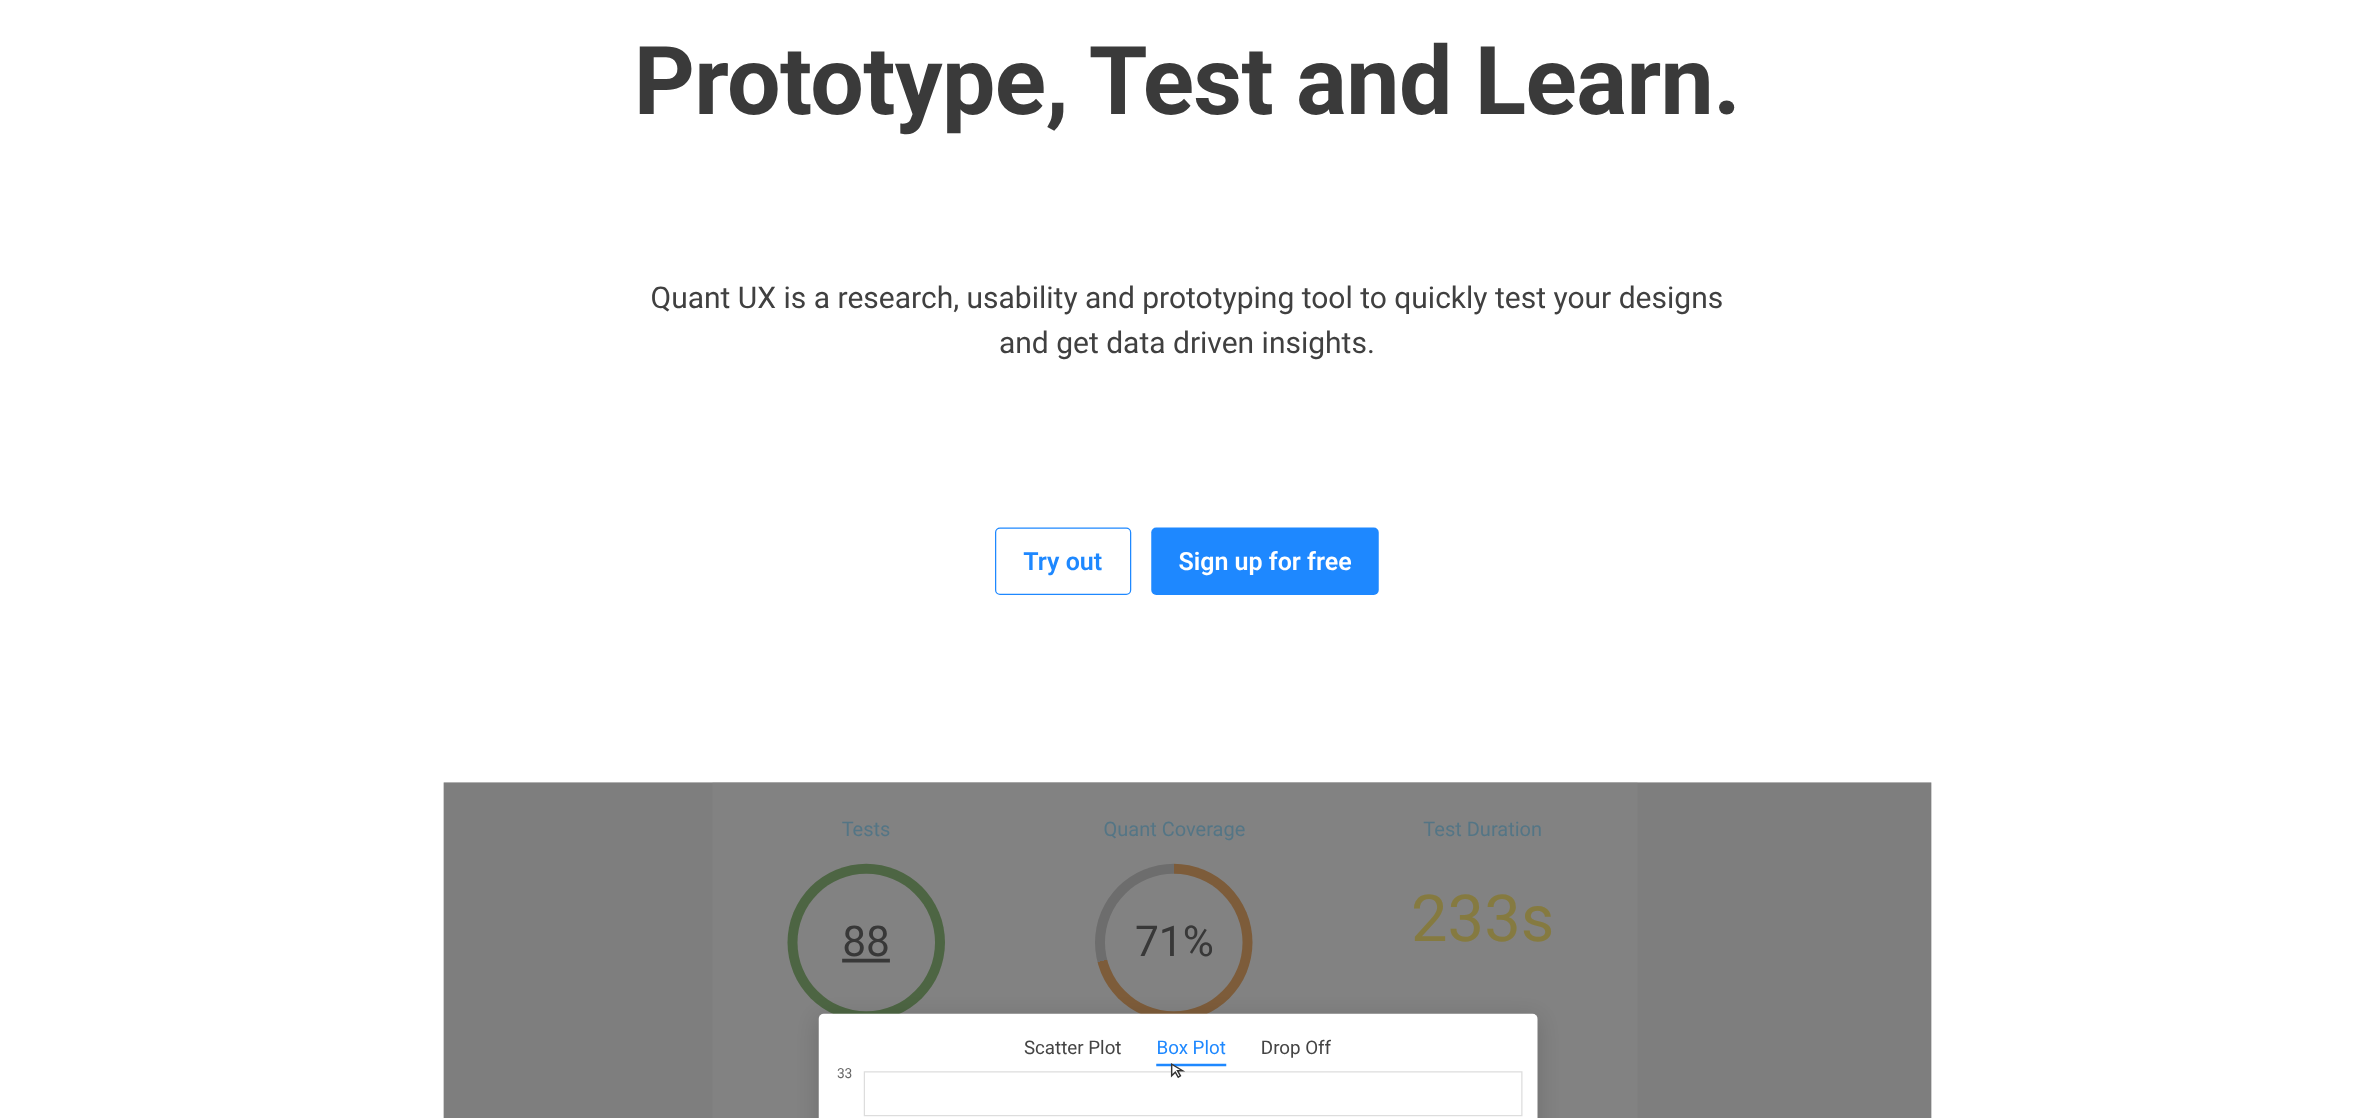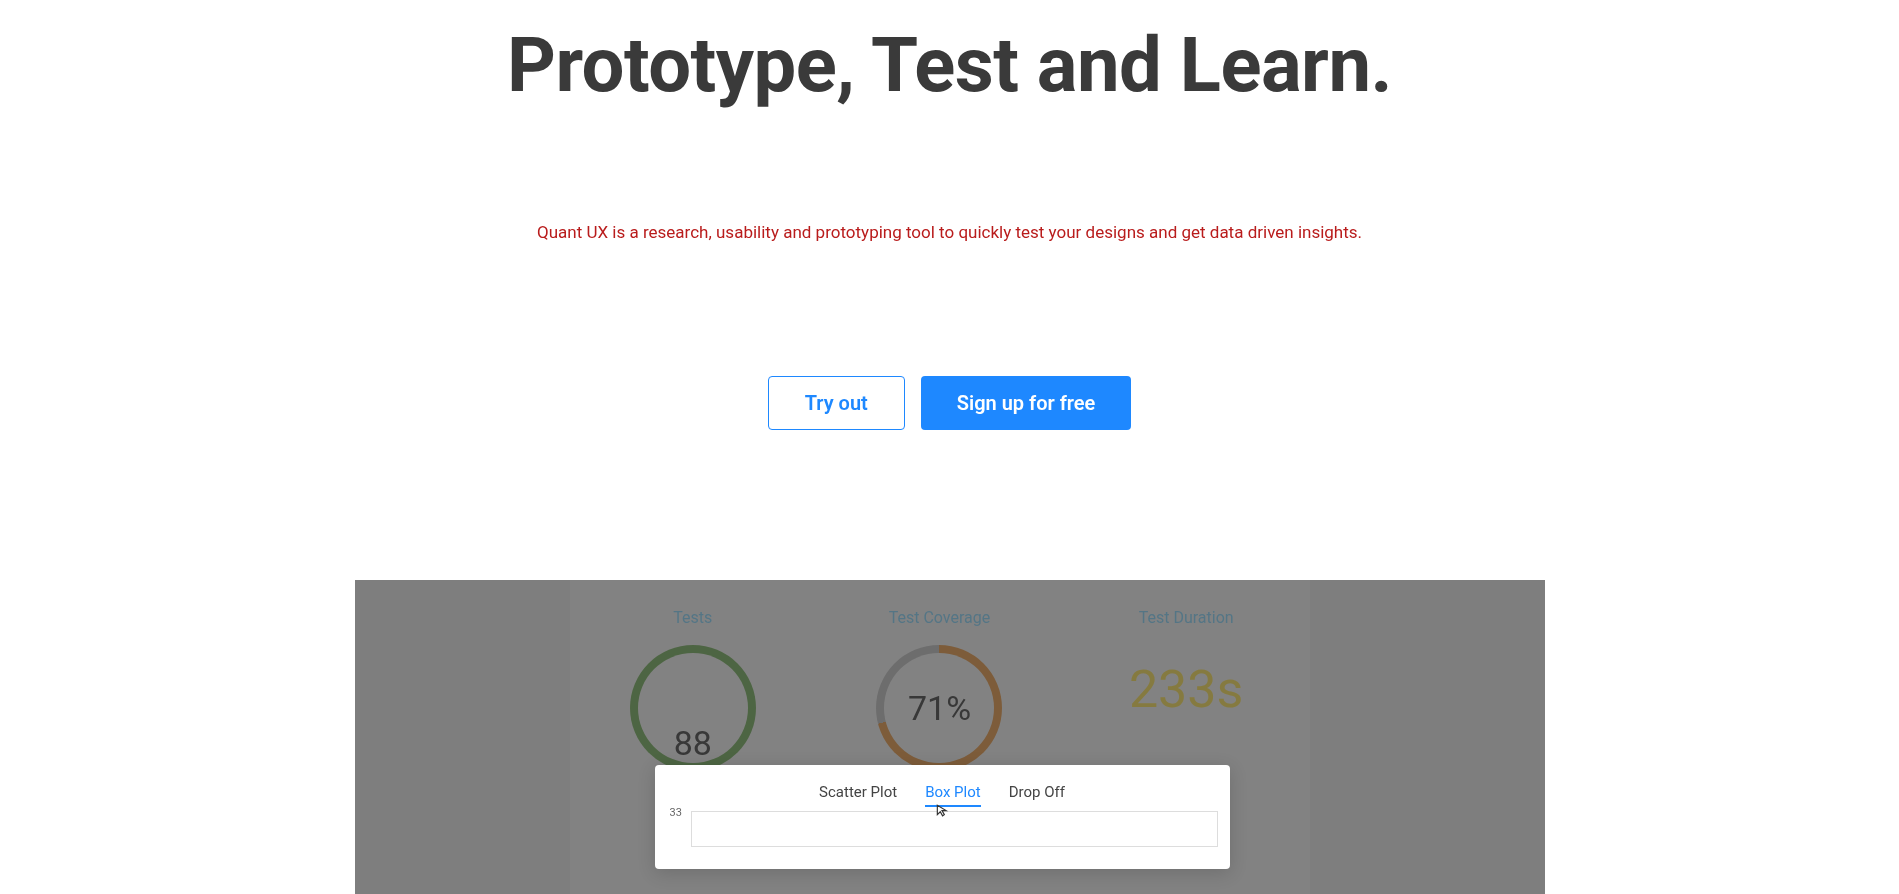--- a/index.html
+++ b/index.html
@@ -14,36 +14,36 @@
     padding-top: 20px;
   }
   .hero-title {
     font-size: 76px;
     font-weight: 700;
     color: #3a3a3a;
     letter-spacing: -0.5px;
     margin-bottom: 110px;
   }
   .hero-sub {
-    font-size: 17px;
-    color: #b91c1c;
+    font-size: 24px;
+    color: #404040;
     line-height: 1.5;
     margin: 0 auto 130px auto;
     max-width: 900px;
   }
   .cta-row {
     display: flex;
     justify-content: center;
     gap: 16px;
     margin-bottom: 150px;
   }
   .btn {
     font-size: 20px;
     font-weight: 600;
-    padding: 14px 36px;
+    padding: 14px 22px;
     border-radius: 4px;
     cursor: pointer;
     border: none;
     font-family: inherit;
   }
   .btn-outline {
     background: #fff;
     color: #1e88ff;
     border: 1px solid #1e88ff;
   }
@@ -203,27 +203,27 @@
 <div class="dashboard-preview">
   <div class="dashboard-bg"></div>
   <div class="dashboard-sidebar"></div>
   <div class="dashboard-right"></div>
 
   <div class="dash-content">
     <div class="stats-row">
       <div class="stat">
         <div class="stat-label">Tests</div>
         <div class="ring" style="background:conic-gradient(#6aa84f 0% 100%, #bdbdbd 0);">
-          <div style="position:absolute;inset:8px;background:#f5f5f5;border-radius:50%;display:flex;align-items:flex-end;justify-content:center;">
+          <div style="position:absolute;inset:8px;background:#f5f5f5;border-radius:50%;display:flex;align-items:center;justify-content:center;text-decoration:underline;">
             <span>88</span>
           </div>
         </div>
       </div>
       <div class="stat">
-        <div class="stat-label">Test Coverage</div>
+        <div class="stat-label">Quant Coverage</div>
         <div class="ring" style="background:conic-gradient(#e69138 0% 71%, #bdbdbd 0);text-decoration:underline;">
           <div style="position:absolute;inset:8px;background:#f5f5f5;border-radius:50%;display:flex;align-items:center;justify-content:center;">
             <span>71%</span>
           </div>
         </div>
       </div>
       <div class="stat">
         <div class="stat-label">Test Duration</div>
         <div class="stat-big">233s</div>
       </div>

